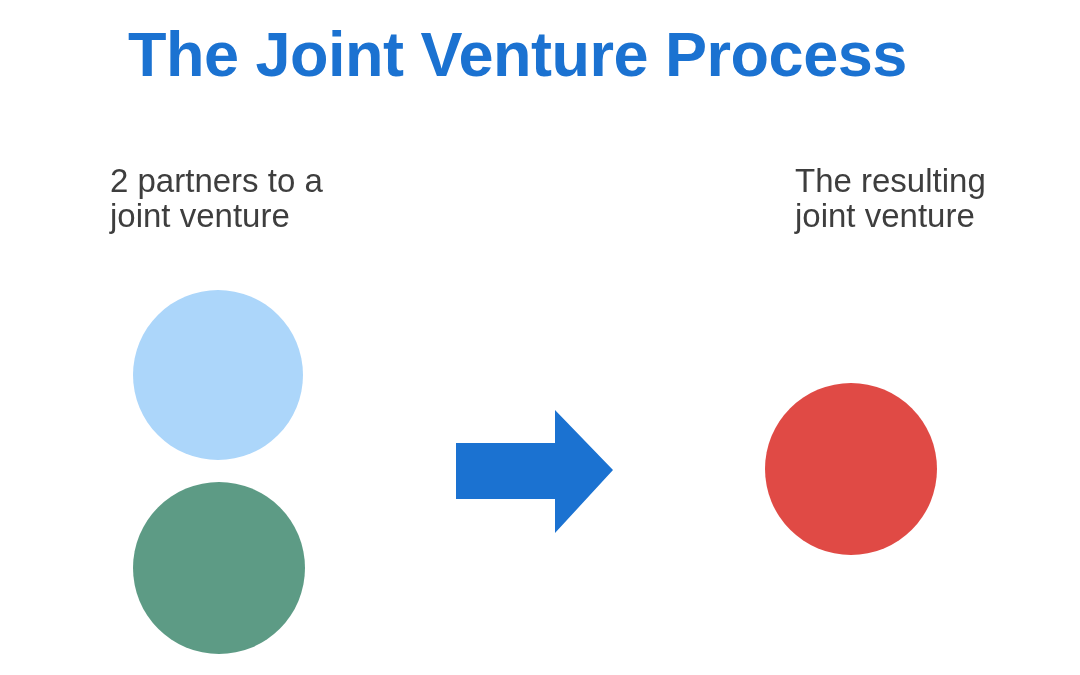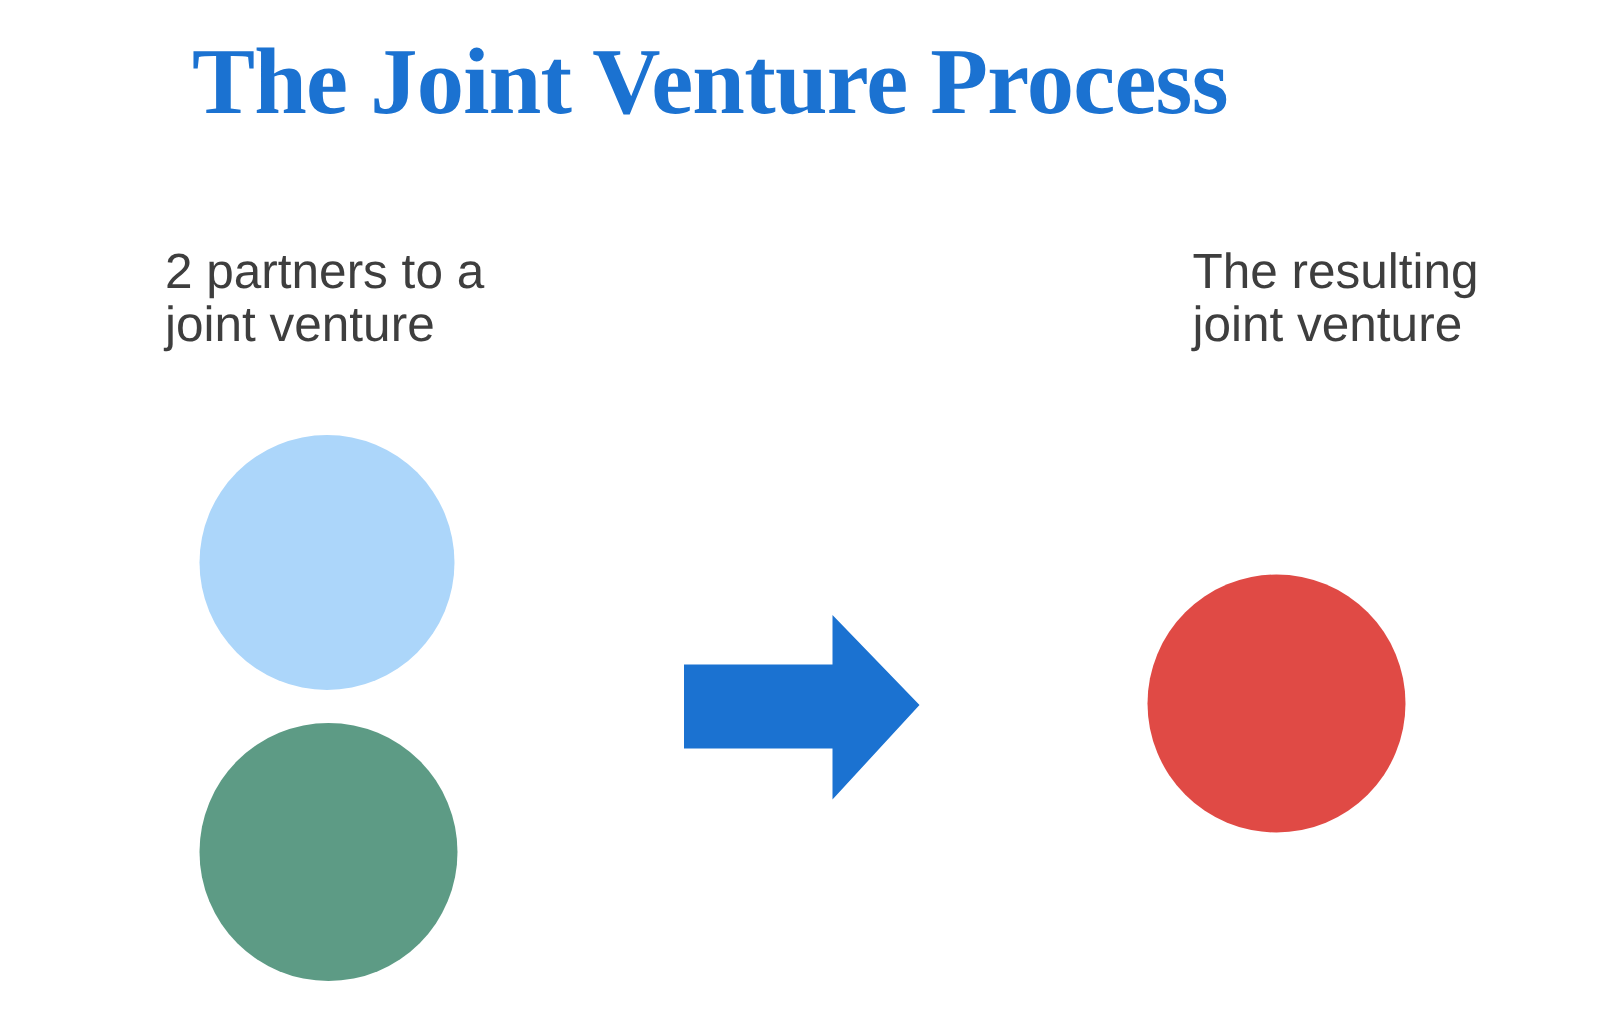--- a/index.html
+++ b/index.html
@@ -19,21 +19,21 @@
     background: #ffffff;
     overflow: hidden;
   }
 
   
   .title {
     position: absolute;
     left: 128px;
     top: 16px;
     width: 850px;
-    font-family: Liberation Serif, serif;
+    font-family: Liberation Sans, sans-serif;
     font-weight: bold;
     font-size: 63px;
     line-height: 76px;
     letter-spacing: -0.5px;
     color: #1b72d1;
     white-space: nowrap;
   }
 
   
   .caption {

